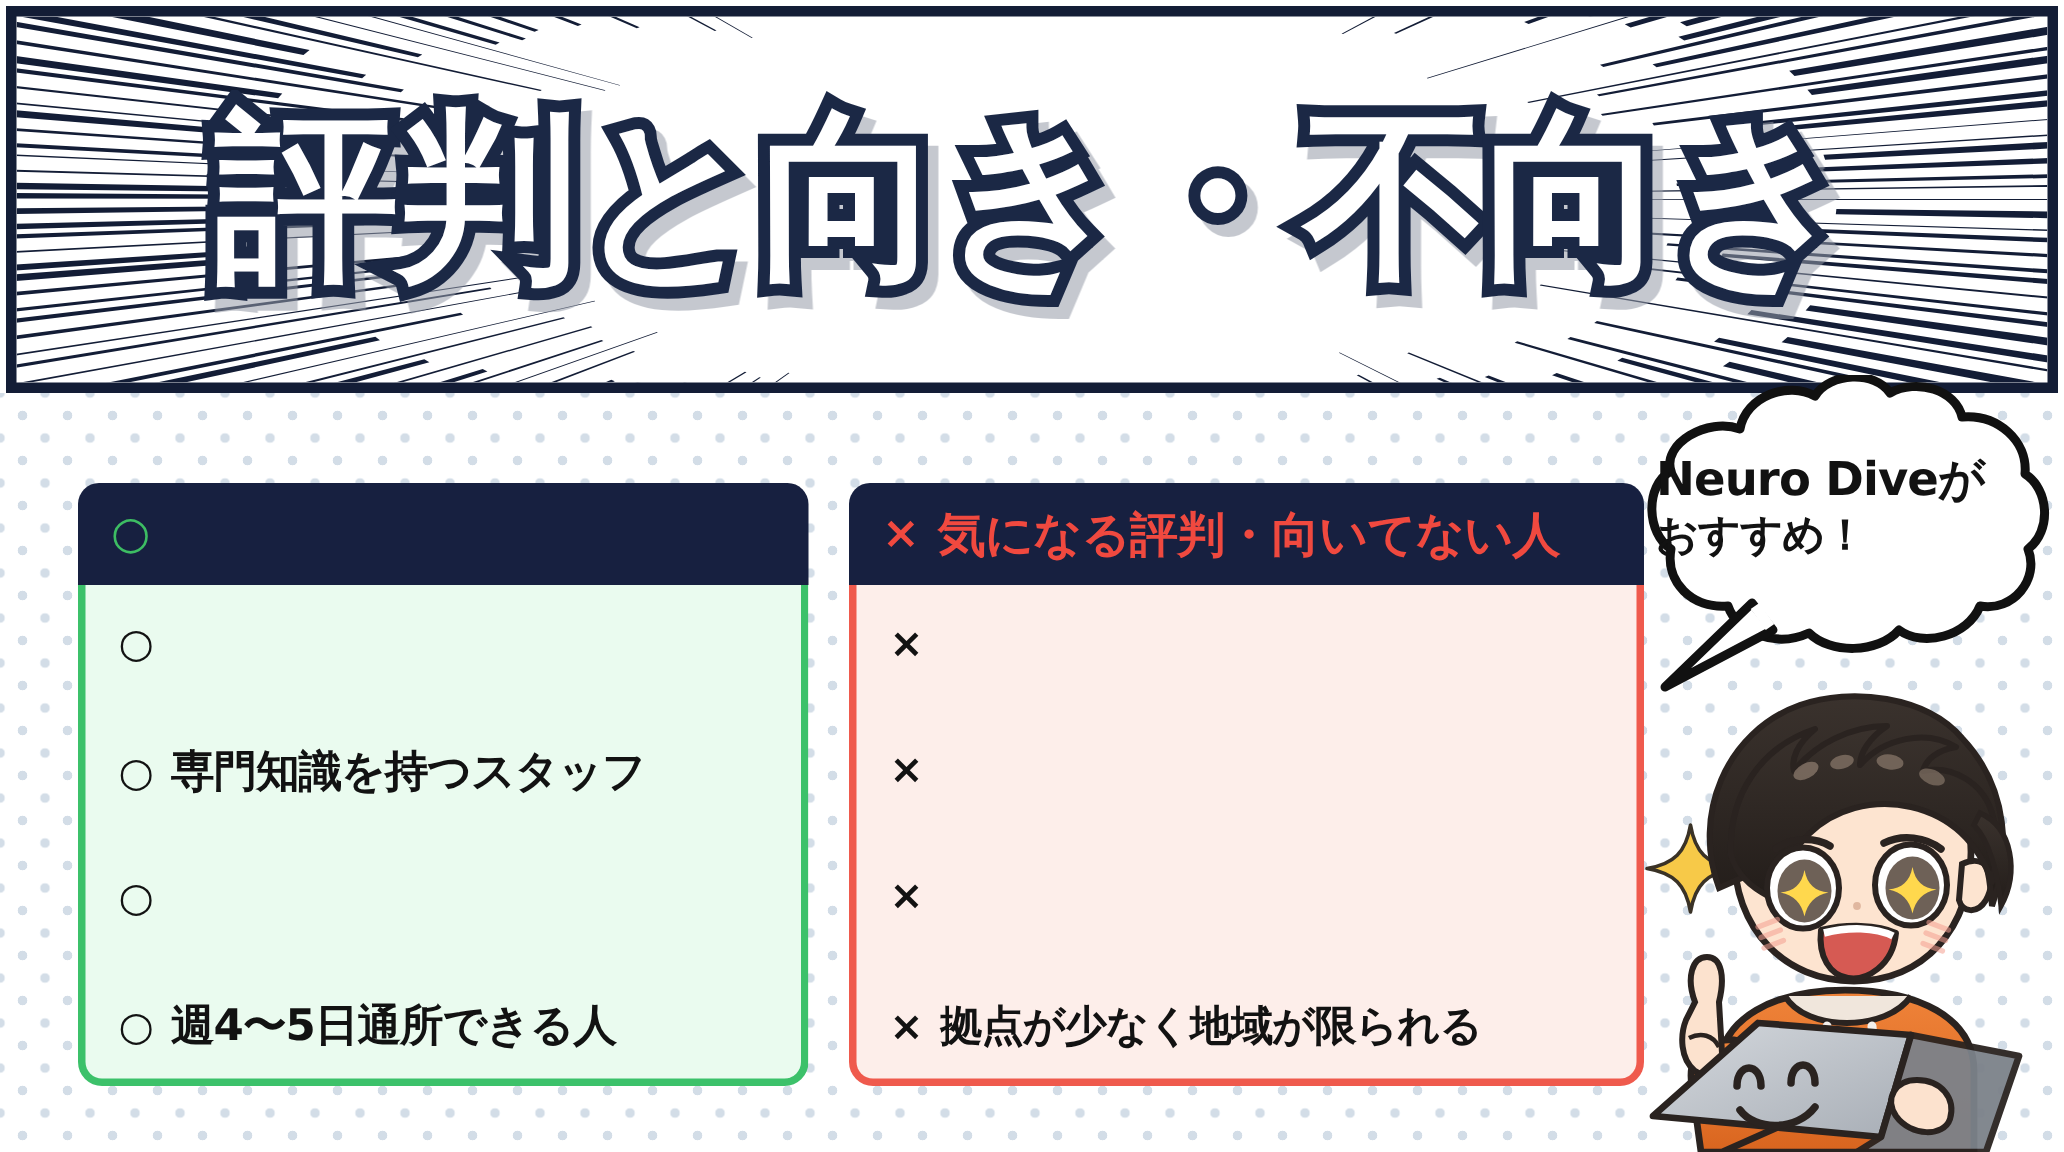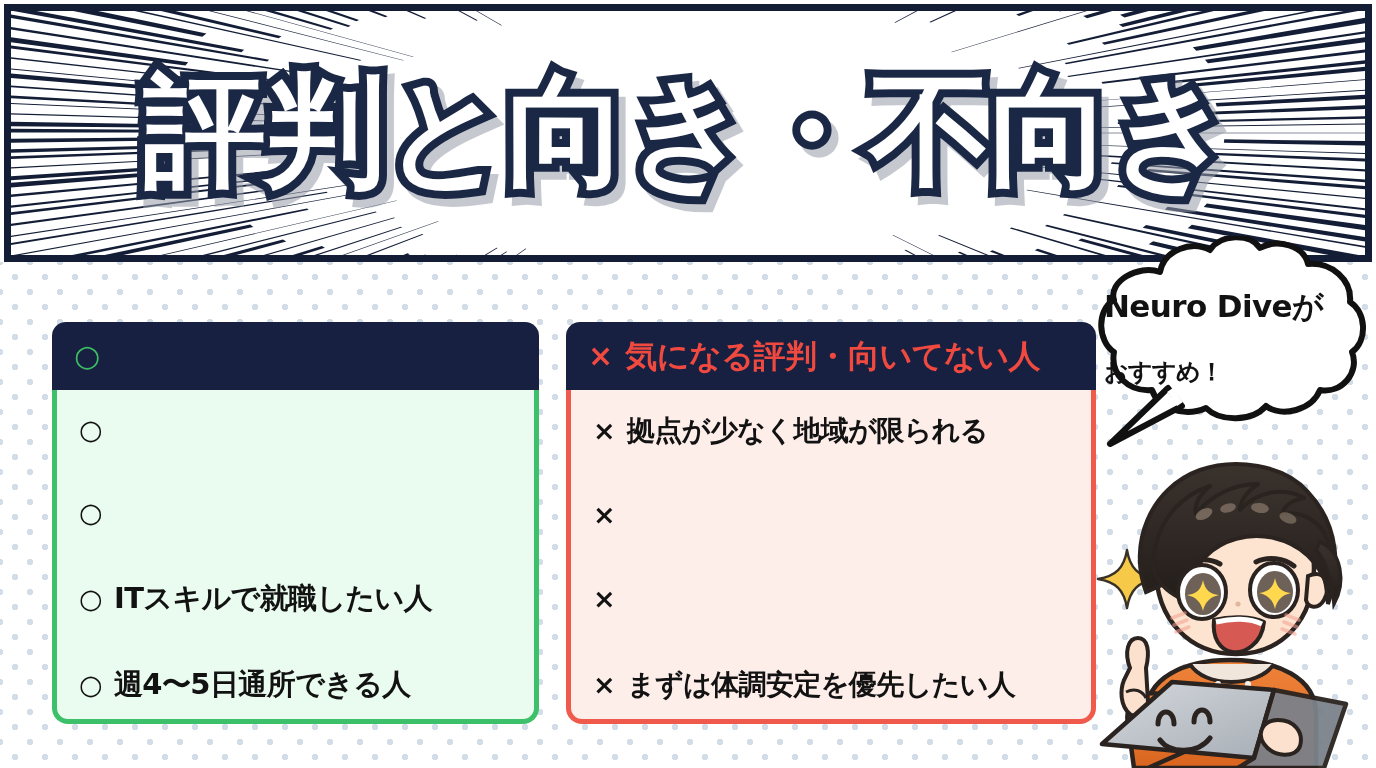--- a/index.html
+++ b/index.html
@@ -104,31 +104,31 @@
   #card-bad{left:566px;top:322px;width:530px;}
   #card-bad .card-head-mark,#card-bad .card-head-title{color:#f0493f;}
   #card-bad .card-body{
     background:#fdeeea;border:5px solid #ef5a4d;border-top:none;
     height:334px;
   }
   #card-bad .item{font-size:28px;}
 
   
   .bubble{
-    position:absolute;left:1064px;top:236px;width:306px;height:212px;z-index:10;
+    position:absolute;left:1064px;top:250px;width:306px;height:212px;z-index:10;
   }
   .bubble svg{position:absolute;left:0;top:0;}
   .bubble-text{
     position:absolute;left:40px;top:52px;width:236px;
     text-align:left;
     font-family:"DejaVu Sans","Liberation Sans",sans-serif;
     font-weight:900;color:#121212;
     font-size:31px;line-height:1.22;letter-spacing:-0.6px;
   }
-  .bubble-line2{font-size:24px;margin-top:32px;}
+  .bubble-line2{font-size:28px;}
 
   
   .character{position:absolute;left:1088px;top:452px;width:288px;height:316px;z-index:9;}
   .character svg{position:absolute;left:0;top:0;}
   .sparkle{position:absolute;left:1096px;top:548px;width:62px;height:62px;z-index:8;}
 </style>
 </head>
 <body>
 
 <div id="stage">
@@ -343,51 +343,50 @@
   <div class="card" id="card-good">
     <div class="card-head">
       <span class="card-head-mark">○</span>
     </div>
     <div class="card-body">
       <div class="item">
         <span class="item-mark">○</span>
       </div>
       <div class="item">
         <span class="item-mark">○</span>
+        <span>専門知識を持つスタッフ</span>
       </div>
       <div class="item">
         <span class="item-mark">○</span>
-        <span>ITスキルで就職したい人</span>
       </div>
       <div class="item">
         <span class="item-mark">○</span>
         <span>週4〜5日通所できる人</span>
       </div>
     </div>
   </div>
 
   <div class="card" id="card-bad">
     <div class="card-head">
       <span class="card-head-mark">×</span>
       <span class="card-head-title">気になる評判・向いてない人</span>
     </div>
     <div class="card-body">
       <div class="item">
         <span class="item-mark">×</span>
+      </div>
+      <div class="item">
+        <span class="item-mark">×</span>
+      </div>
+      <div class="item">
+        <span class="item-mark">×</span>
+      </div>
+      <div class="item">
+        <span class="item-mark">×</span>
         <span>拠点が少なく地域が限られる</span>
-      </div>
-      <div class="item">
-        <span class="item-mark">×</span>
-      </div>
-      <div class="item">
-        <span class="item-mark">×</span>
-      </div>
-      <div class="item">
-        <span class="item-mark">×</span>
-        <span>まずは体調安定を優先したい人</span>
       </div>
     </div>
   </div>
 
   <div class="sparkle">
     <svg width="62" height="62" viewBox="0 0 62 62">
       <path d="M31 2 C34 20 42 28 60 31 C42 34 34 42 31 60 C28 42 20 34 2 31 C20 28 28 20 31 2 Z" fill="#f7c948" stroke="#3a3226" stroke-width="2.4" stroke-linejoin="round"></path>
     </svg>
   </div>
 

